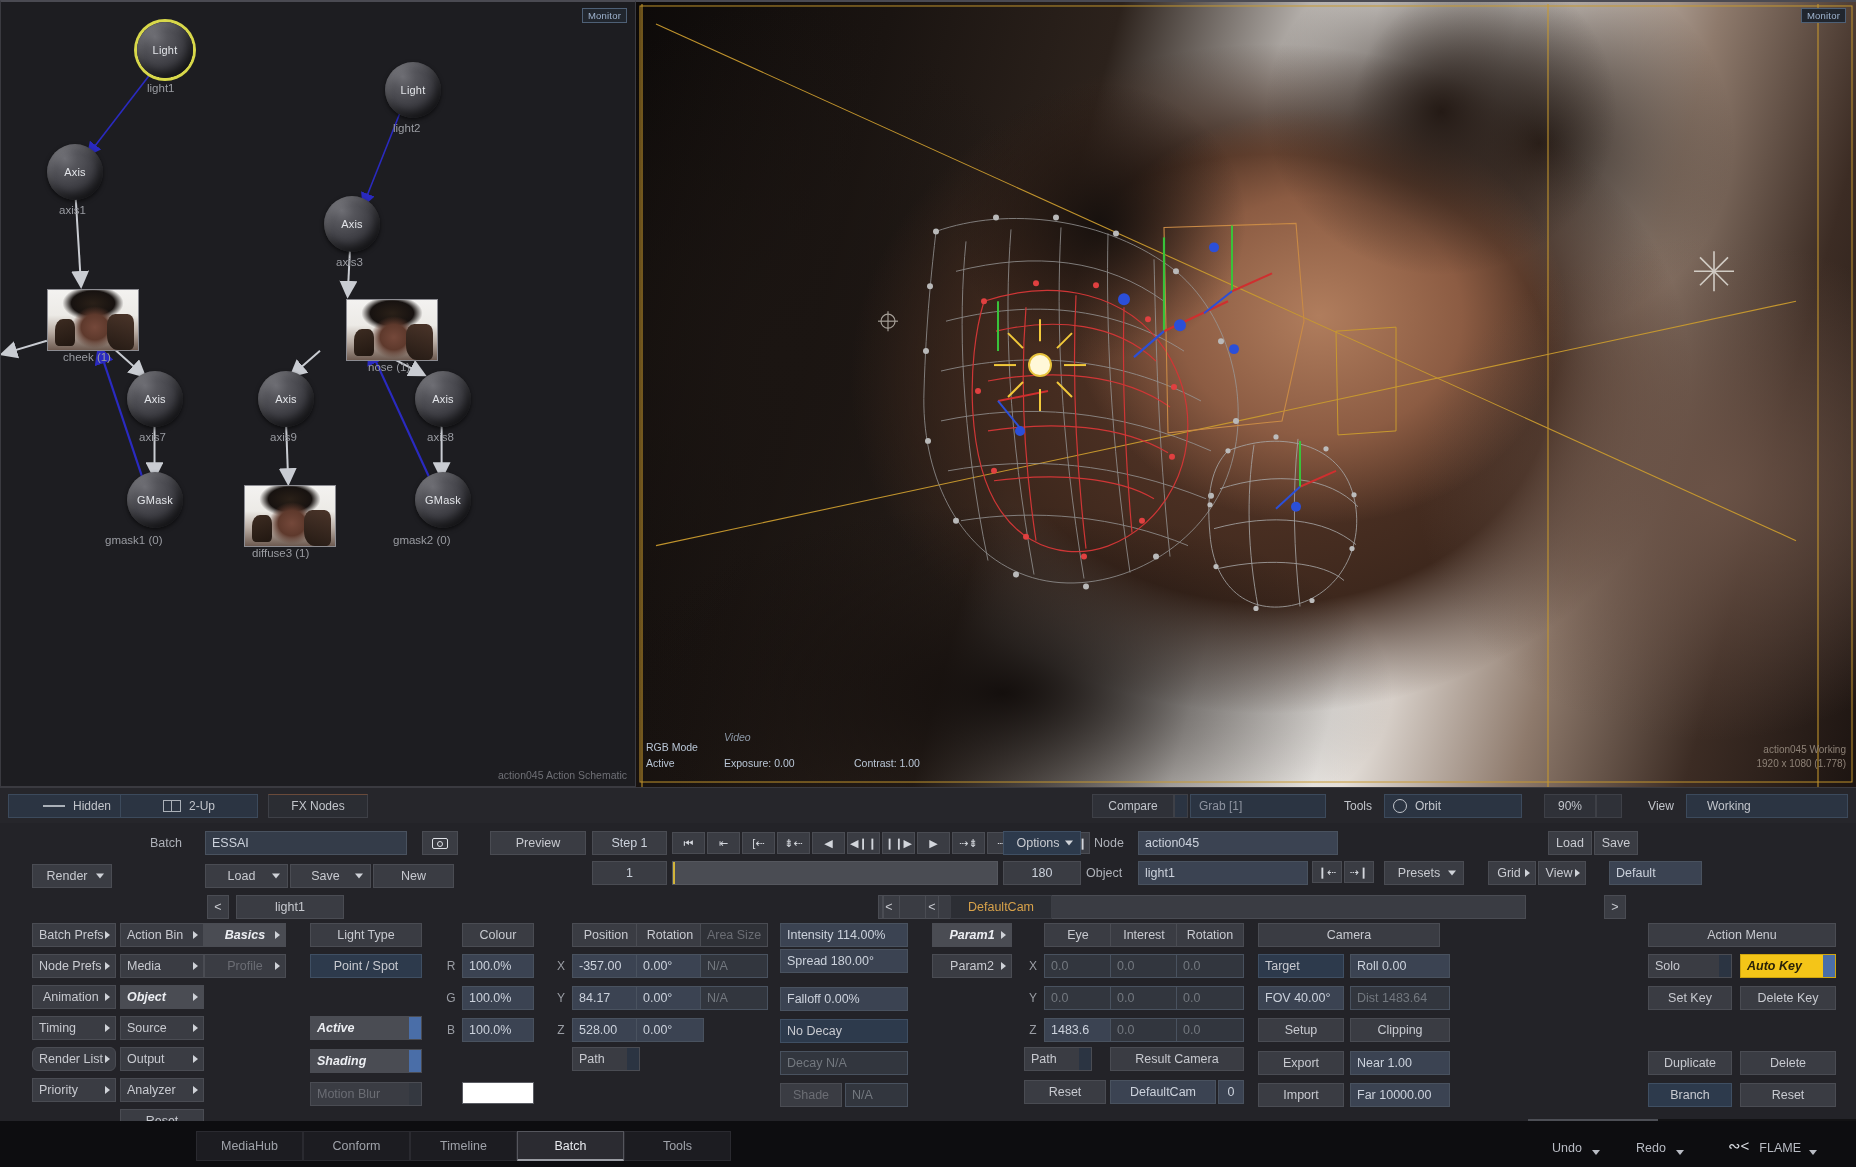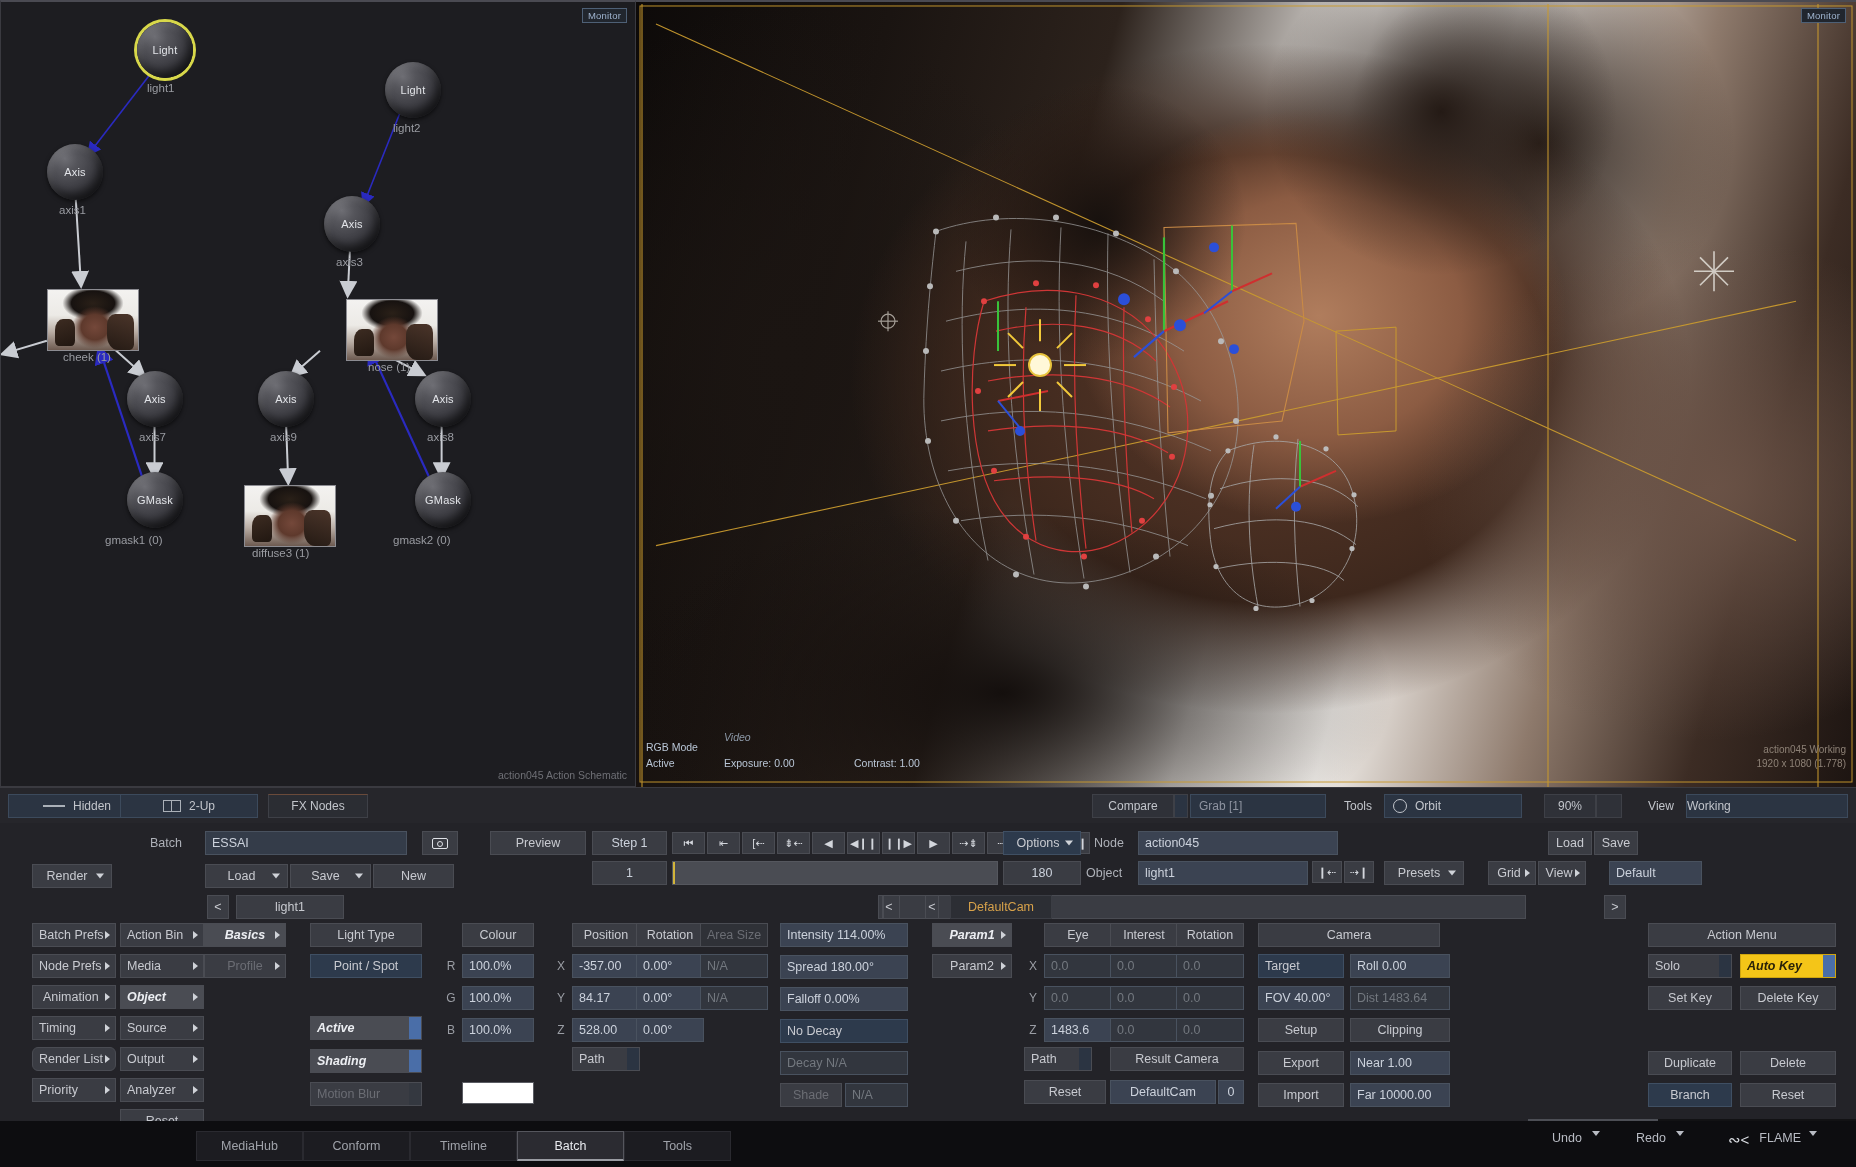--- a/index.html
+++ b/index.html
@@ -125,21 +125,21 @@
   .tbtn { width:33px; height:22px; background:#3a3c43; border:1px solid #4a4c53;
           display:flex; align-items:center; justify-content:center; color:#d3d6dc; font-size:11px;
           position:relative; }
 
   
   #bottom { position:absolute; left:0; top:1121px; width:1856px; height:46px; background:#0d0d10; }
   #bottom .tabwrap { position:absolute; left:0; top:4px; width:1856px; height:40px; }
   .btab { position:absolute; top:6px; height:30px; width:107px; display:flex; align-items:center;
           justify-content:center; font-size:12.5px; color:#9fa2a9; background:#1c1c21; border:1px solid #2a2a30; }
   .btab.active { color:#e8eaee; background:#2b2b31; border-color:#55565d; border-bottom:2px solid #9a9ca3; }
-  .bsel { position:absolute; top:10px; height:24px; display:flex; align-items:flex-start; color:#b9bcc4; font-size:12.5px; }
+  .bsel { position:absolute; top:10px; height:24px; display:flex; align-items:flex-end; color:#b9bcc4; font-size:12.5px; }
   .scrollbar { position:absolute; left:1528px; top:1119px; width:328px; height:5px; background:#121214; }
   .scrollbar .thumbbar { position:absolute; left:0; top:0; width:130px; height:5px; background:#4c4e55; }
 </style>
 </head>
 <body>
 
 <div id="top">
 
   <div id="schematic">
     <svg viewBox="0 0 636 787" preserveAspectRatio="none">
@@ -434,21 +434,21 @@
     <span style="display:inline-block;width:14px;height:14px;border:1.5px solid #c2c5cb;border-radius:50%;margin-right:8px;position:relative;"></span>
     <span>Orbit</span>
   </div>
   <div class="tb" style="left:1544px; width:52px;">
     <span>90%</span>
   </div>
   <div class="tb dn" style="left:1596px; width:26px;"></div>
   <div class="tb plain" style="left:1640px; width:42px;">
     <span>View</span>
   </div>
-  <div class="tb blue" style="left:1686px; width:162px; justify-content:flex-start; padding-left:0;">
+  <div class="tb blue" style="left:1686px; width:162px; justify-content:flex-start; padding-left:20px;">
     <span>Working</span>
   </div>
 </div>
 
 <div id="panel">
 
   <div class="lbl" style="position:absolute;left:150px;top:8px;width:50px;height:24px;">Batch</div>
   <div class="field wide" style="position:absolute;left:205px;top:8px;width:202px;">
     <span>ESSAI</span>
 
@@ -672,21 +672,21 @@
     </div>
   <div class="btn toggle" style="position:absolute;left:572px;top:224px;width:68px;justify-content:flex-start;padding-left:6px;">
     <span>Path</span>
       <span class="sw" style="background:#2b3442;"></span>
   </div>
 
   <div class="field" style="position:absolute;left:780px;top:100px;width:128px;">
     <span>Intensity 114.00%</span>
 
   </div>
-  <div class="field" style="position:absolute;left:780px;top:132px;width:128px;">
+  <div class="field" style="position:absolute;left:780px;top:126px;width:128px;">
     <span>Spread 180.00°</span>
 
   </div>
   <div class="field" style="position:absolute;left:780px;top:164px;width:128px;">
     <span>Falloff 0.00%</span>
 
   </div>
   <div class="btn active-blue" style="position:absolute;left:780px;top:196px;width:128px;justify-content:flex-start;padding-left:6px;">
     <span>No Decay</span>
   </div>

